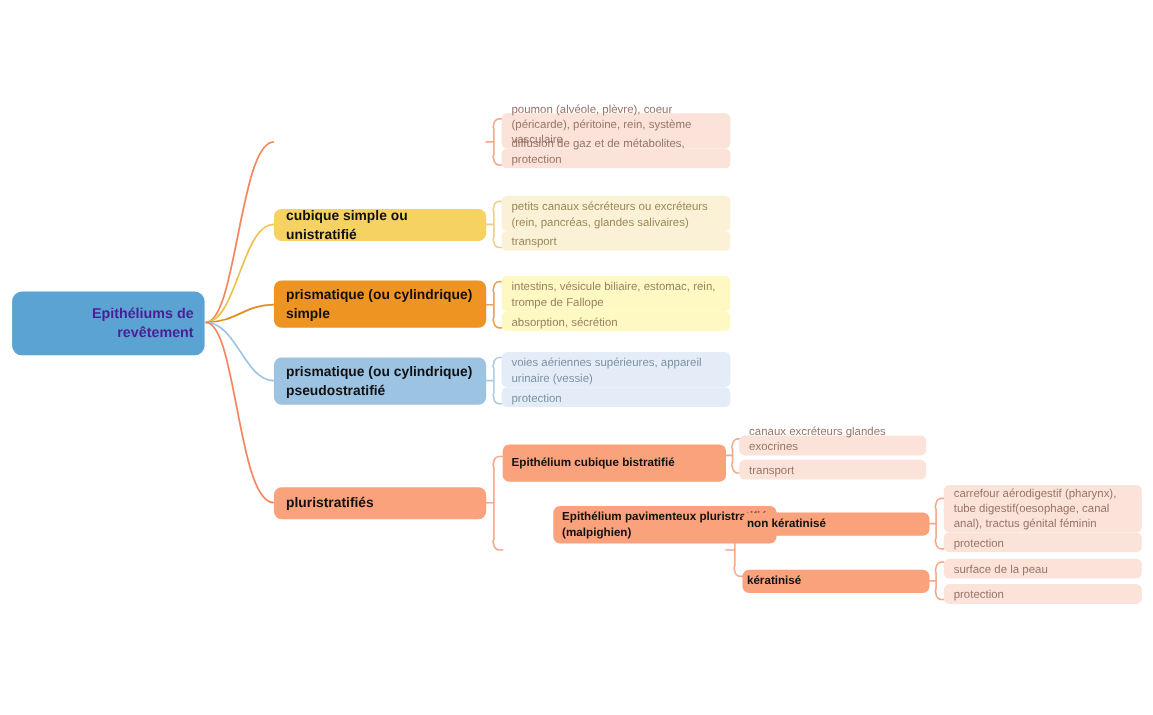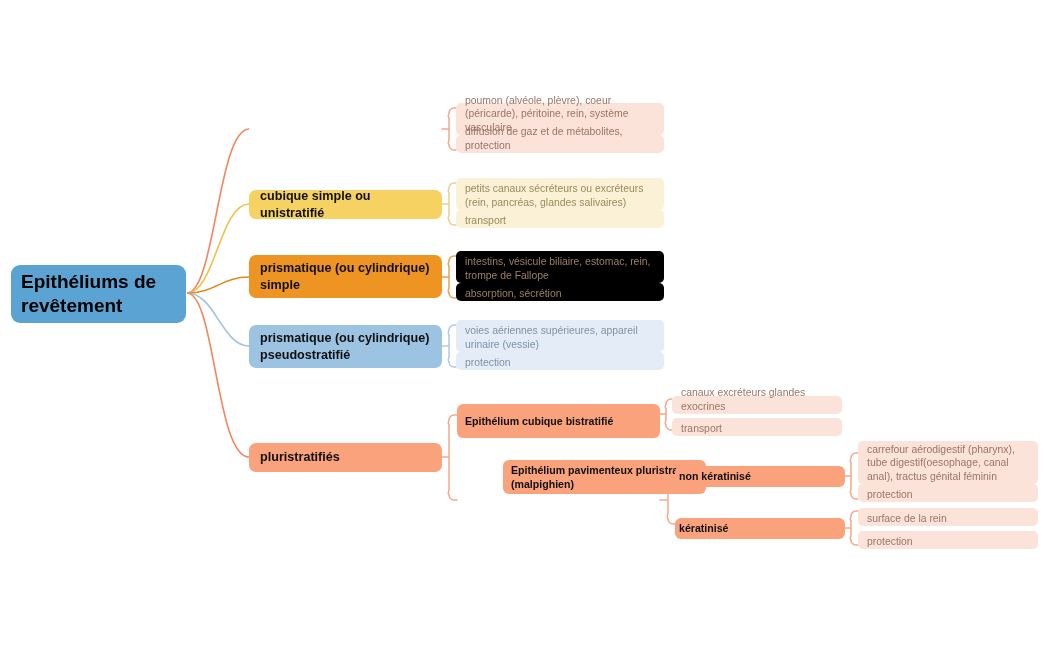--- a/index.html
+++ b/index.html
@@ -38,25 +38,25 @@
   #root-node {
     left: 11px; top: 265px;
     width: 175px; height: 58px;
     background: #5BA3D3;
     border-radius: 9px;
     justify-content: center;
     text-align: center;
     padding: 0 10px;
   }
   #root-node span {
-    font-size: 19px;
-    font-weight: bold;
-    color: #000000;
+    font-size: 13px;
+    font-weight: bold;
+    color: #4c1d95;
     line-height: 1.28;
-    text-align: left;
+    text-align: right;
   }
 
   
   .branch {
     left: 249px;
     width: 193px;
     padding: 0 11px;
   }
   .branch span {
     font-size: 12.6px;
@@ -82,21 +82,21 @@
   .leaf span {
     display: block;
     width: 100%;
     font-size: 10.4px;
     line-height: 1.33;
   }
   .leaf-peach      { background: #FBE3D9; }
   .leaf-peach span { color: #9A7568; }
   .leaf-cream      { background: #FBF1D7; }
   .leaf-cream span { color: #9A8A58; }
-  .leaf-apricot      { background: #000000; }
+  .leaf-apricot      { background: #fef9c3; }
   .leaf-apricot span { color: #9C8064; }
   .leaf-sky      { background: #E4EDF7; }
   .leaf-sky span { color: #7D92A6; margin-top: 12px; }
 
   .col-a { left: 456px; width: 208px; }
   .col-b { left: 672px; width: 170px; }
   .col-c { left: 858px; width: 180px; }
 
   
   .sub {
@@ -238,19 +238,19 @@
     <span>carrefour aérodigestif (pharynx), tube digestif(oesophage, canal anal), tractus génital féminin</span>
   </div>
   <div class="leaf leaf-peach col-c" style="top:484px;height:18px;">
     <span>protection</span>
   </div>
 
   <div class="node sub2" id="sub2-1">
     <span>kératinisé</span>
   </div>
   <div class="leaf leaf-peach col-c" style="top:508px;height:18px;">
-    <span>surface de la rein</span>
+    <span>surface de la peau</span>
   </div>
   <div class="leaf leaf-peach col-c" style="top:531px;height:18px;">
     <span>protection</span>
   </div>
 
 </div>
 
 </body></html>

